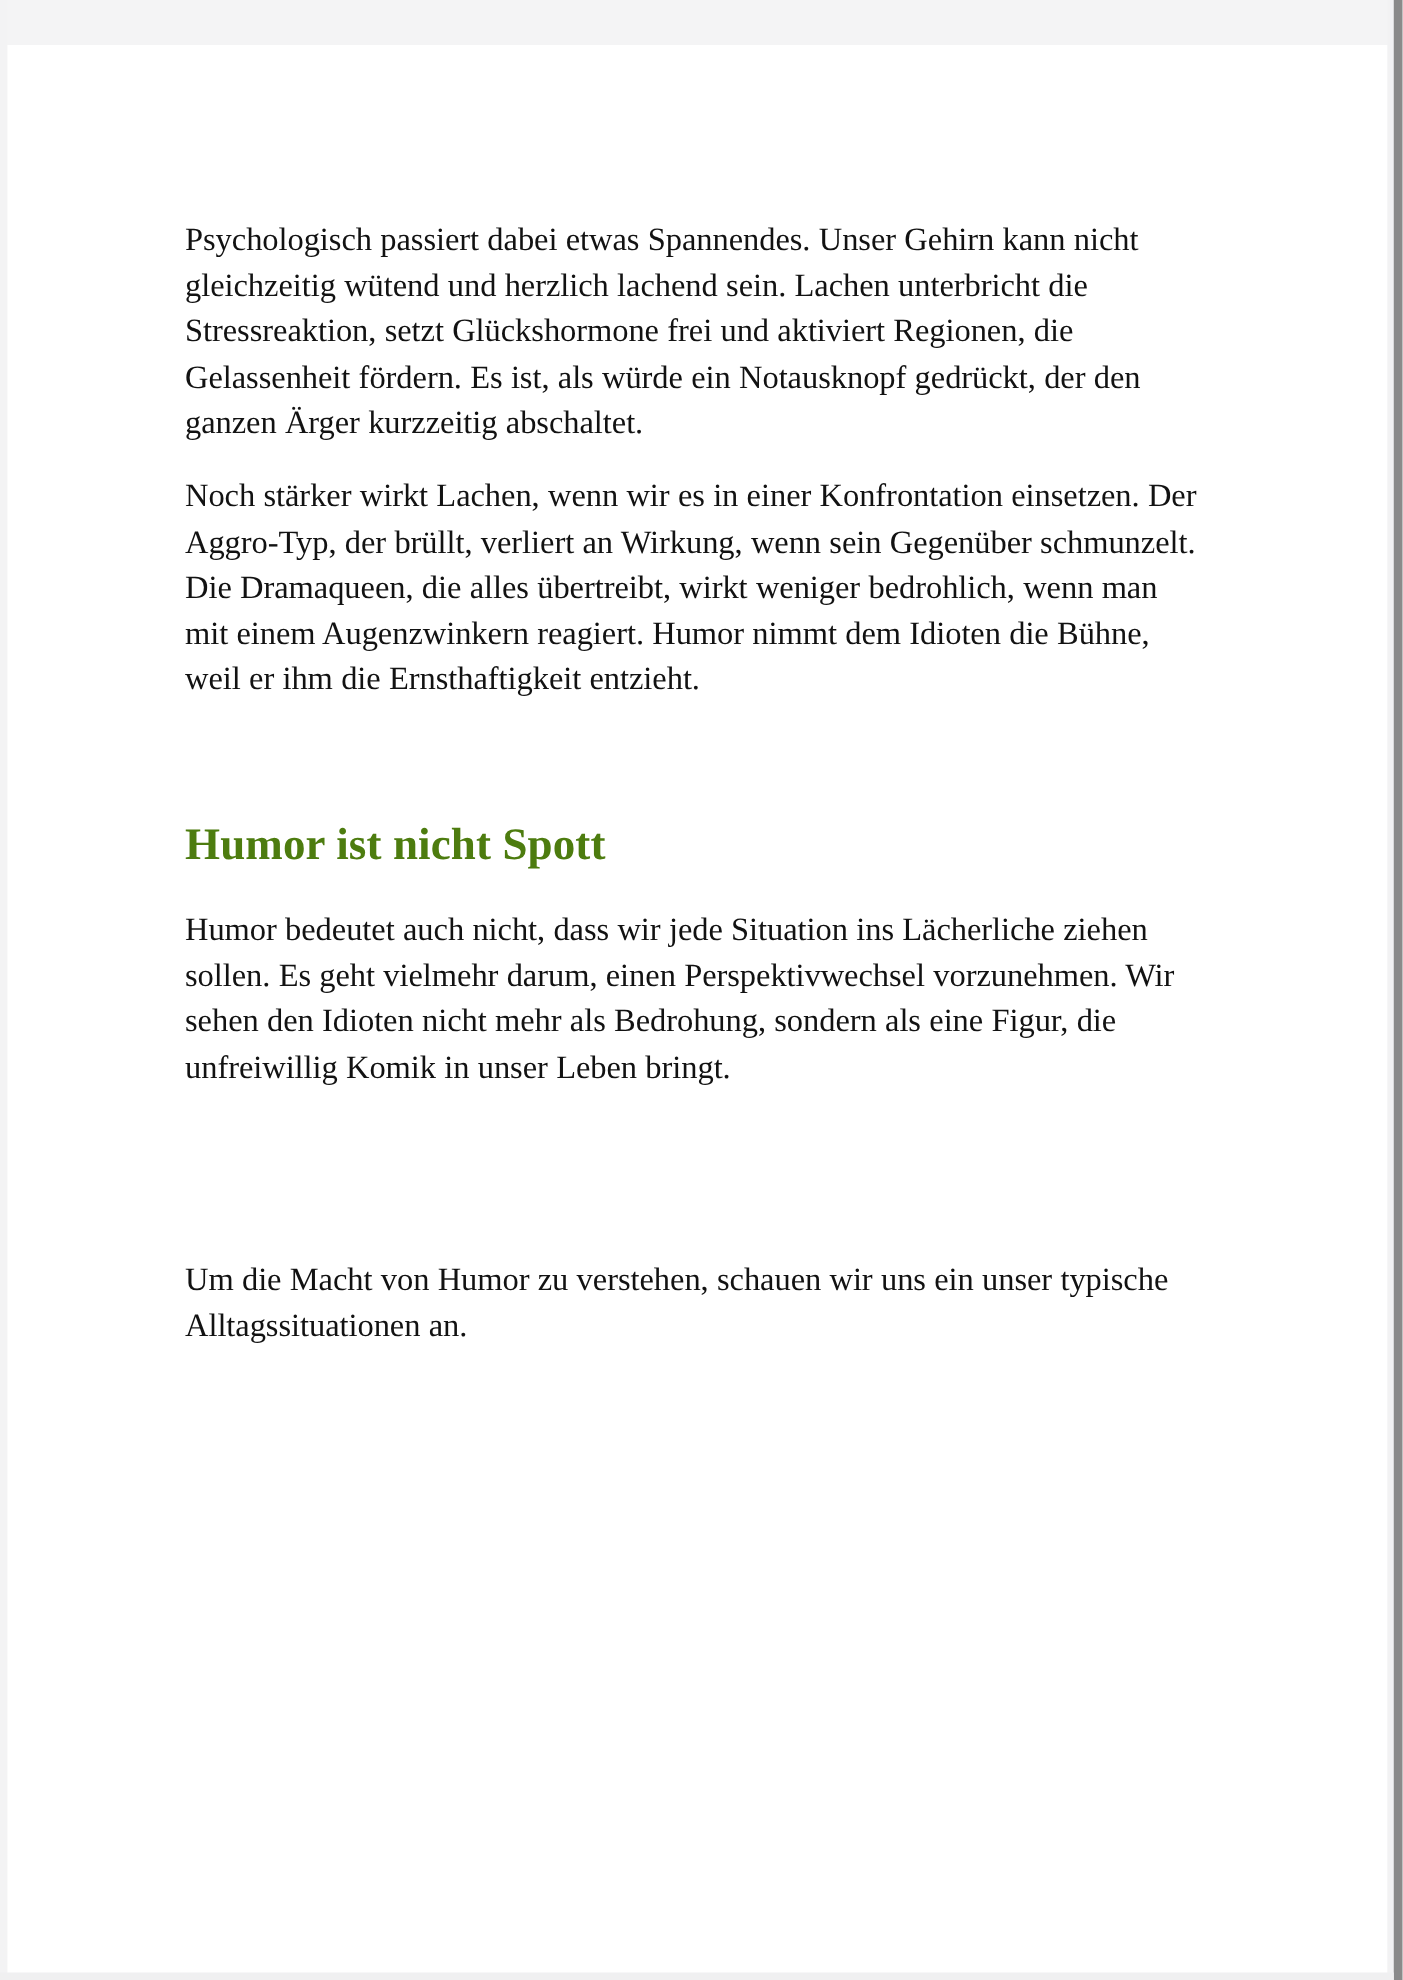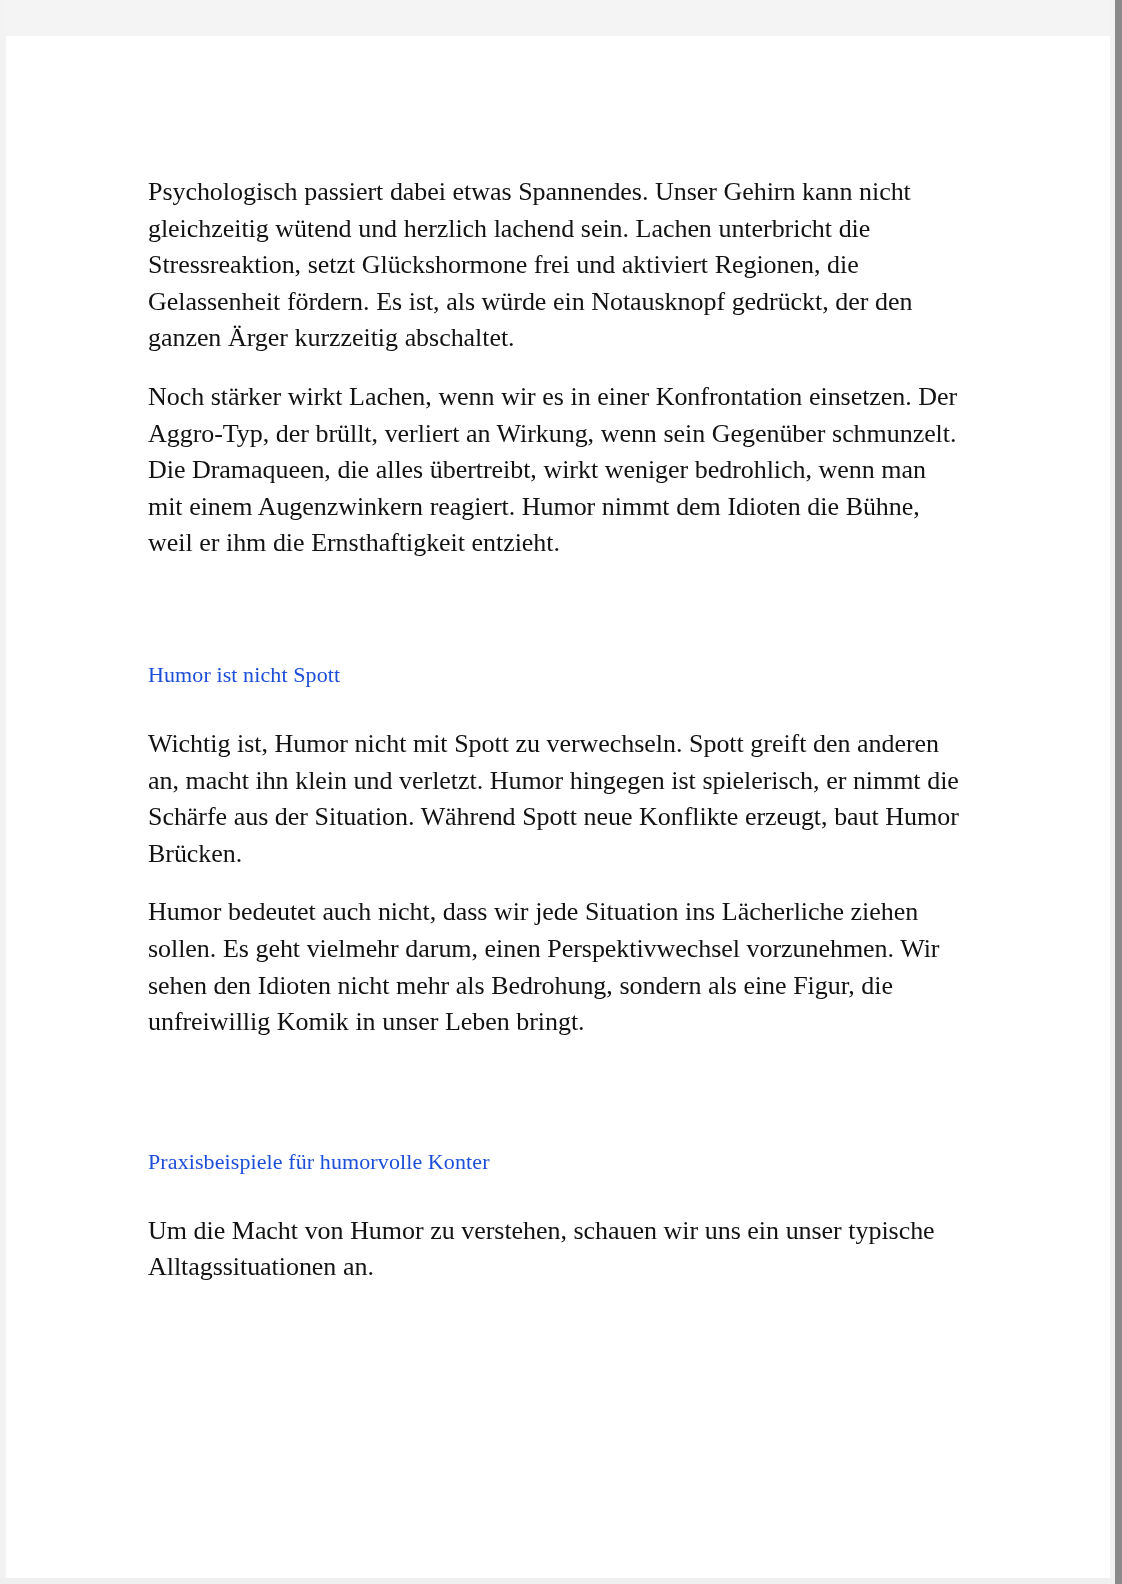--- a/index.html
+++ b/index.html
@@ -74,24 +74,24 @@
     font-size: 26px;
     line-height: 36.6px;
     letter-spacing: -0.05px;
     color: #121212;
     text-align: left;
     word-spacing: 0.2px;
   }
 
   h2.section-heading {
     margin: 0;
-    font-weight: normal;
-    font-size: 22px;
+    font-weight: bold;
+    font-size: 36px;
     line-height: 38px;
-    color: #1d4ed8;
+    color: #4d7c0f;
     letter-spacing: 0.1px;
   }
 
   .gap-before-heading { height: 72px; }
   .gap-after-heading  { height: 32px; }
   .gap-before-heading-2 { height: 80px; }
 
   .spacer { width: 100%; }
 </style>
 </head>
@@ -105,27 +105,25 @@
     <p class="body-text">Psychologisch passiert dabei etwas Spannendes. Unser Gehirn kann nicht gleichzeitig wütend und herzlich lachend sein. Lachen unterbricht die Stressreaktion, setzt Glückshormone frei und aktiviert Regionen, die Gelassenheit fördern. Es ist, als würde ein Notausknopf gedrückt, der den ganzen Ärger kurzzeitig abschaltet.</p>
 
     <p class="body-text">Noch stärker wirkt Lachen, wenn wir es in einer Konfrontation einsetzen. Der Aggro-Typ, der brüllt, verliert an Wirkung, wenn sein Gegenüber schmunzelt. Die Dramaqueen, die alles übertreibt, wirkt weniger bedrohlich, wenn man mit einem Augenzwinkern reagiert. Humor nimmt dem Idioten die Bühne, weil er ihm die Ernsthaftigkeit entzieht.</p>
 
     <div class="spacer gap-before-heading"></div>
 
     <h2 class="section-heading">Humor ist nicht Spott</h2>
 
     <div class="spacer gap-after-heading"></div>
 
-    <p class="body-text">Wichtig ist, Humor nicht mit Spott zu verwechseln. Spott greift den anderen an, macht ihn klein und verletzt. Humor hingegen ist spielerisch, er nimmt die Schärfe aus der Situation. Während Spott neue Konflikte erzeugt, baut Humor Brücken.</p>
 
     <p class="body-text">Humor bedeutet auch nicht, dass wir jede Situation ins Lächerliche ziehen sollen. Es geht vielmehr darum, einen Perspektivwechsel vorzunehmen. Wir sehen den Idioten nicht mehr als Bedrohung, sondern als eine Figur, die unfreiwillig Komik in unser Leben bringt.</p>
 
     <div class="spacer gap-before-heading-2"></div>
 
-    <h2 class="section-heading">Praxisbeispiele für humorvolle Konter</h2>
 
     <div class="spacer gap-after-heading"></div>
 
     <p class="body-text">Um die Macht von Humor zu verstehen, schauen wir uns ein unser typische Alltagssituationen an.</p>
 
   </div>
 </div>
 
 <div class="right-inner-gap"></div>
 <div class="right-edge-shadow"></div>

